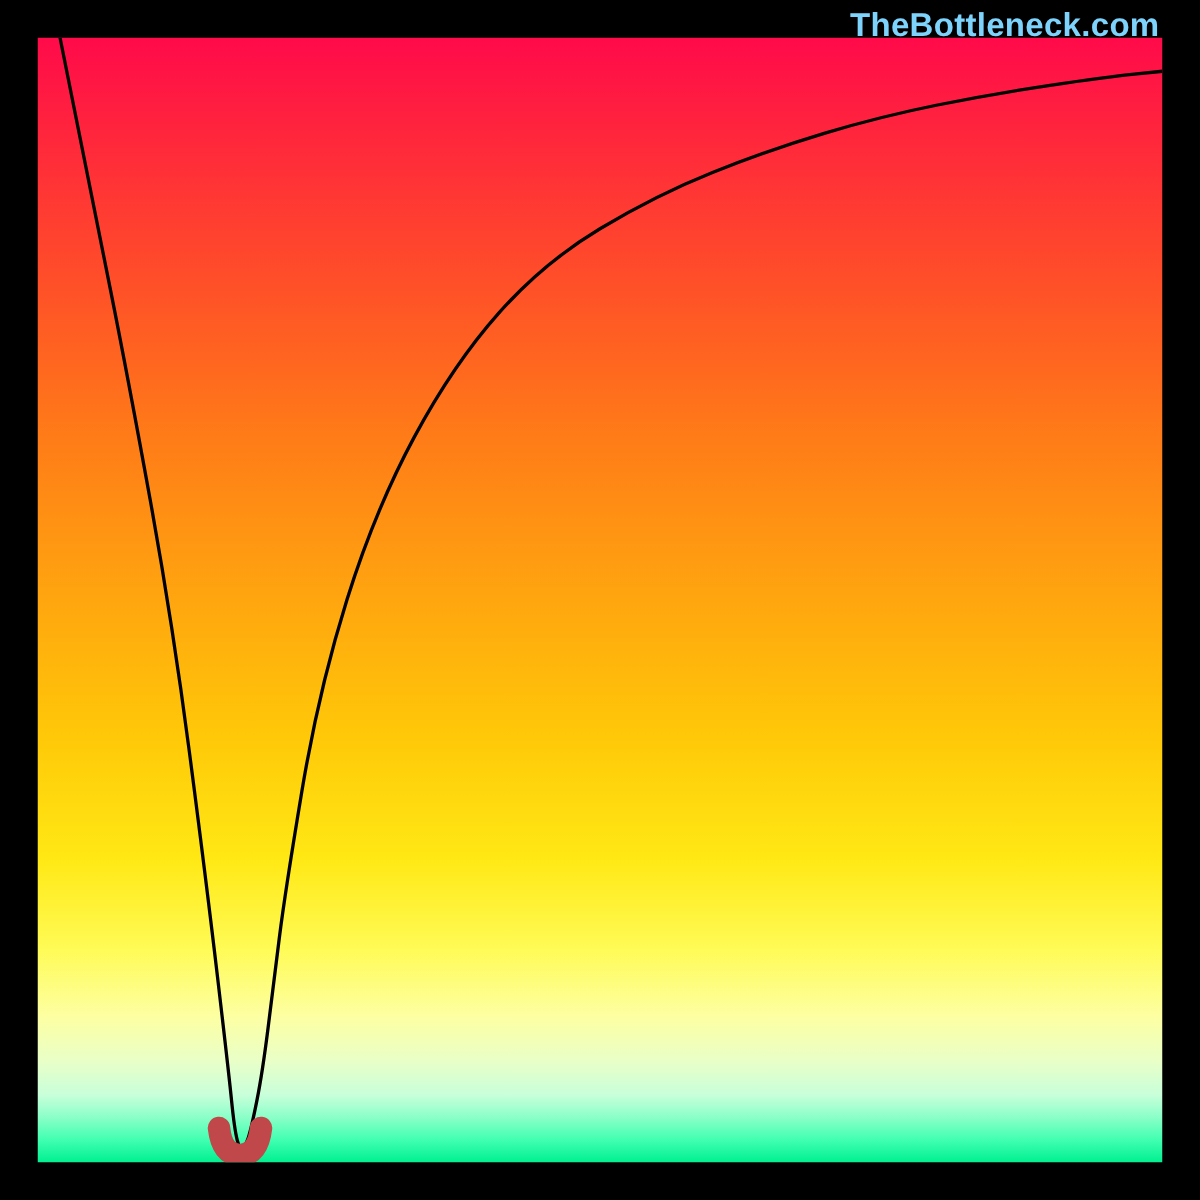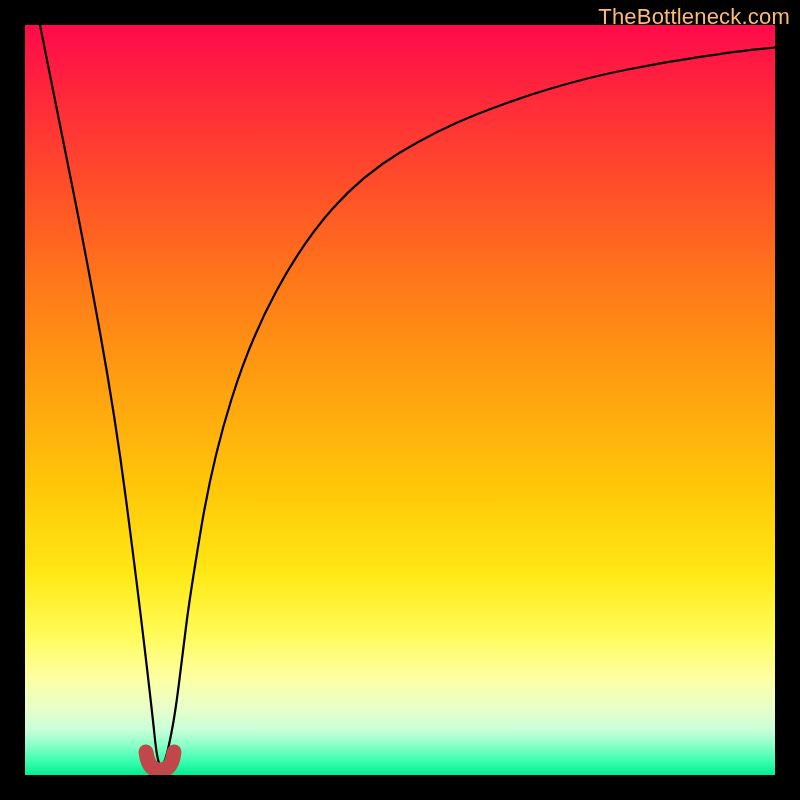--- a/index.html
+++ b/index.html
@@ -11,25 +11,25 @@
     background: #000;
   }
   .frame {
     position: absolute;
     inset: 0;
     background: #000;
   }
   .watermark {
     position: absolute;
     top: 4px;
-    right: 10px;
+    right: 27px;
     font-family: Arial, Helvetica, sans-serif;
     font-size: 22px;
-    font-weight: 400;
-    color: #fdba74;
+    font-weight: 700;
+    color: #7dd3fc;
     letter-spacing: 0.2px;
     z-index: 10;
   }
   .plot-area {
     position: absolute;
     left: 25px;
     top: 25px;
     width: 750px;
     height: 750px;
     overflow: hidden;

